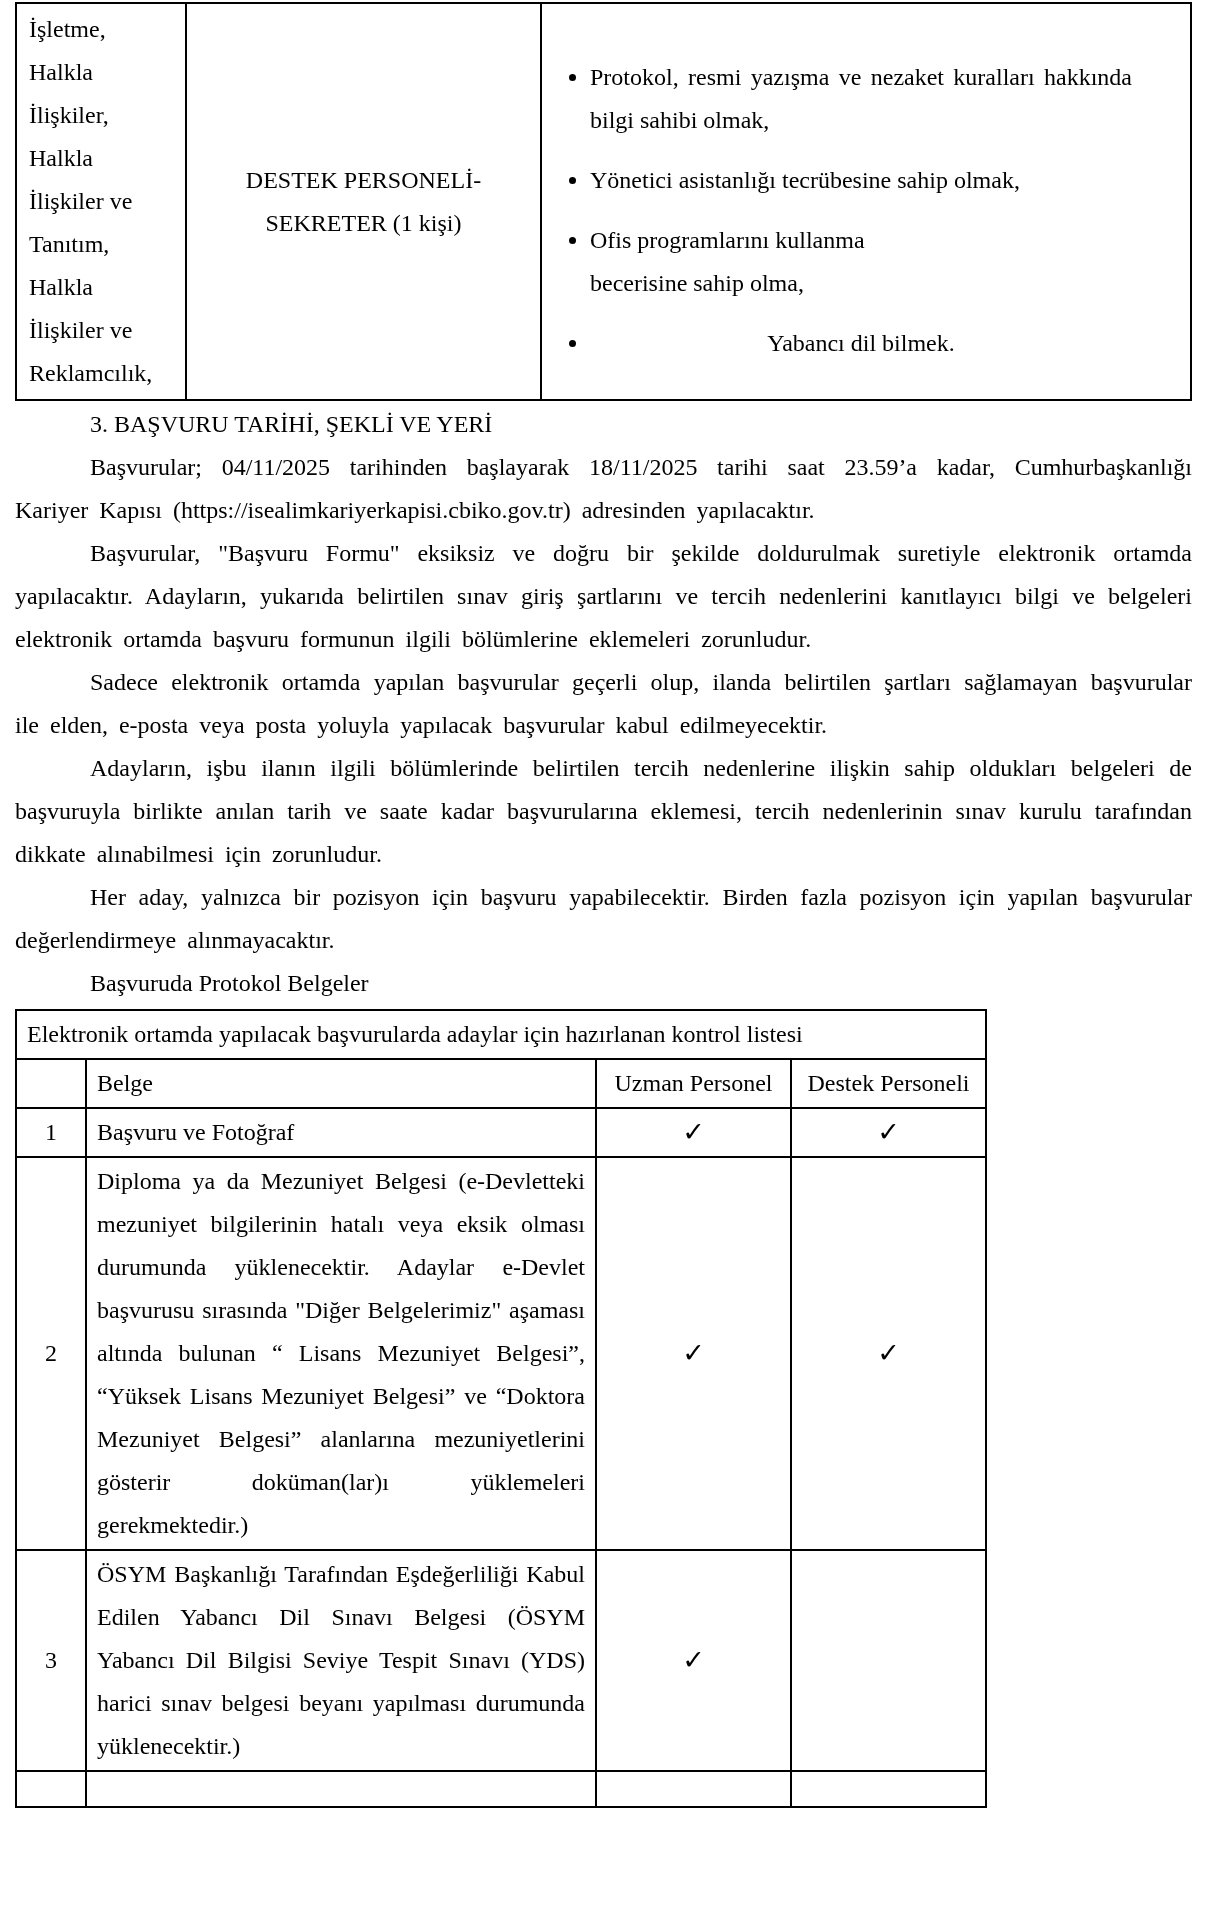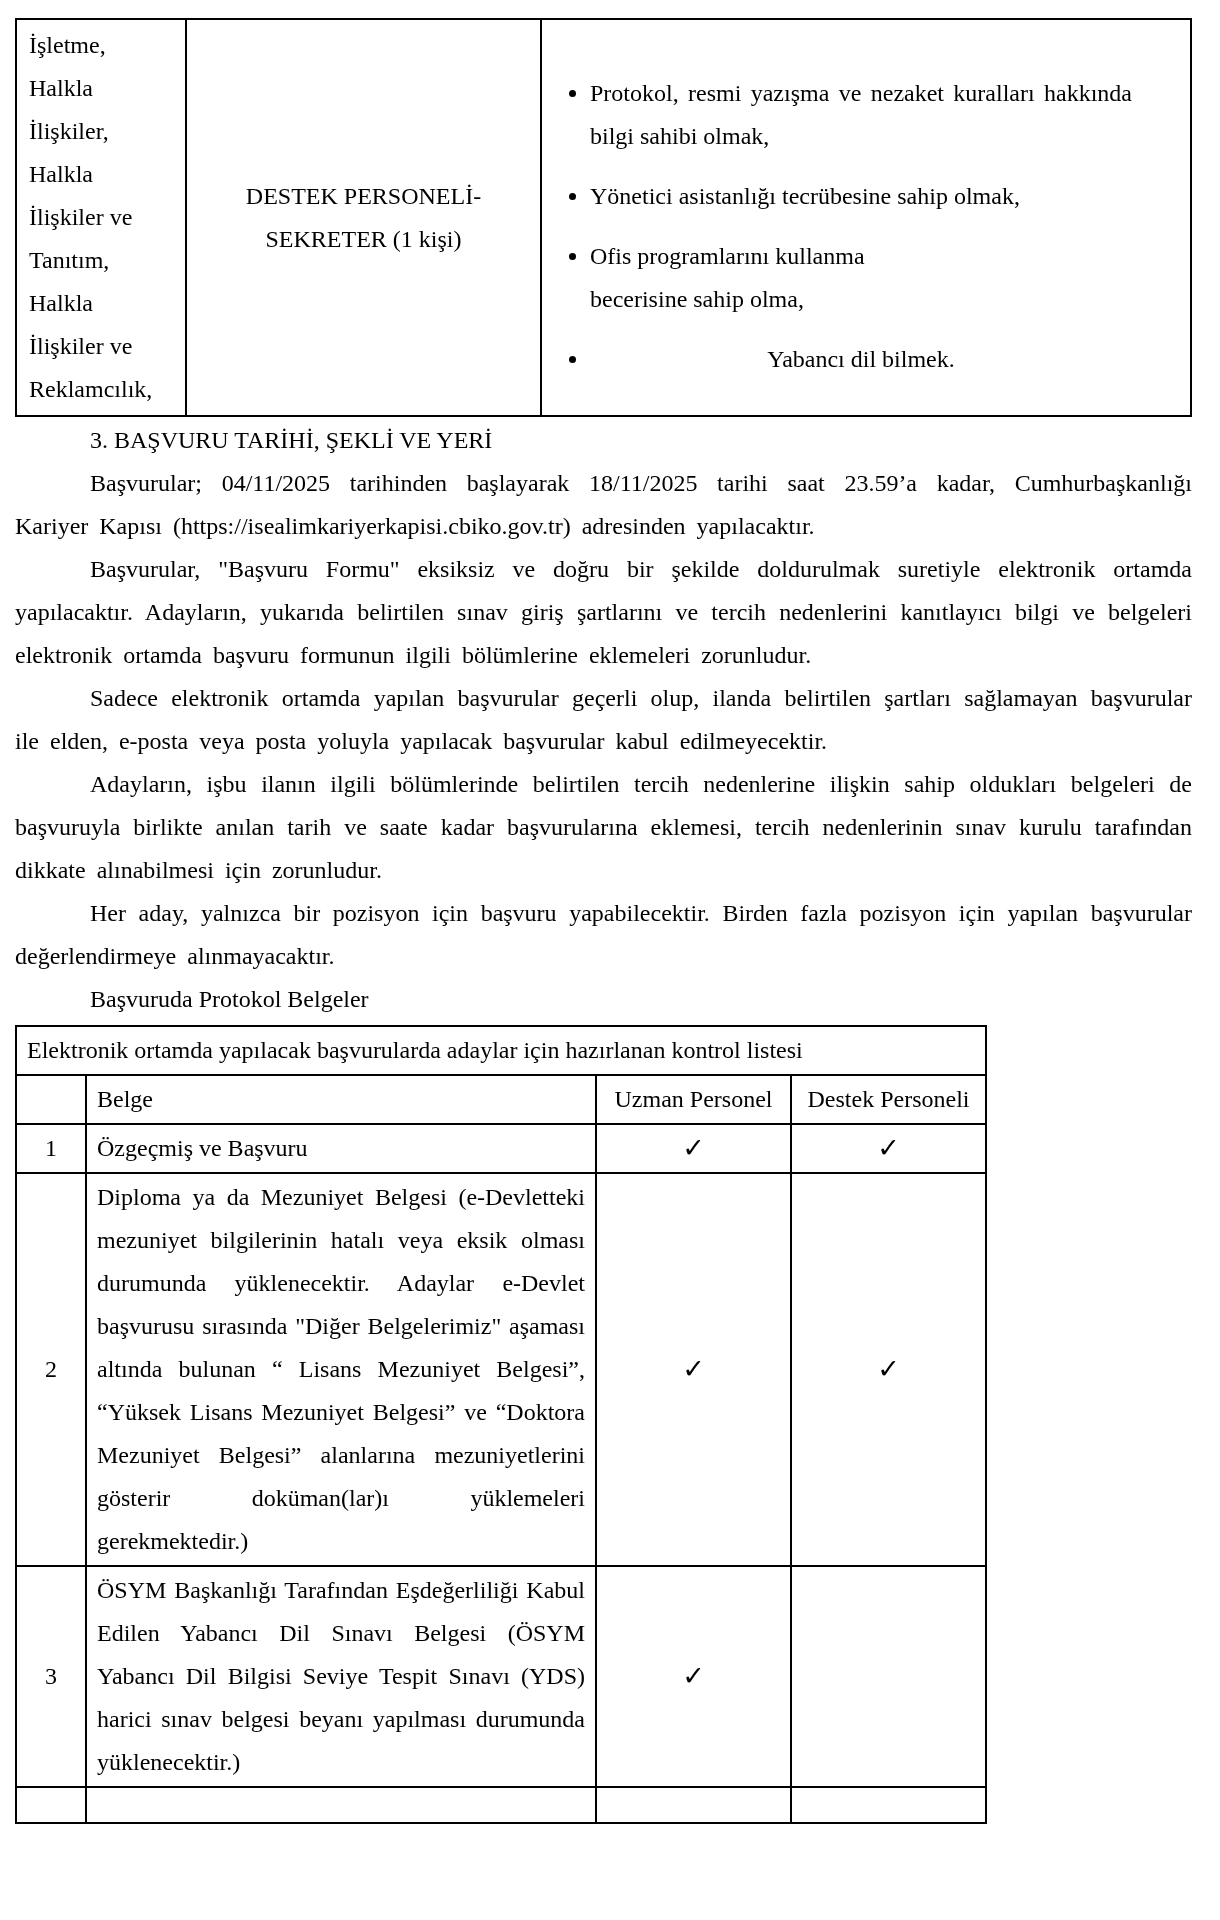--- a/index.html
+++ b/index.html
@@ -1,21 +1,21 @@
 <!DOCTYPE html>
 <html><head>
 <meta charset="utf-8">
 <style>
   html, body { margin: 0; padding: 0; background: #ffffff; }
   .page {
     width: 1220px;
     height: 1920px;
     overflow: hidden;
     box-sizing: border-box;
-    padding: 18px 28px 0 15px;
+    padding: 2px 28px 0 15px;
     background: #ffffff;
     color: #000000;
     font-family: "Liberation Serif", serif;
     font-size: 24px;
     line-height: 43px;
   }
   table { border-collapse: collapse; }
   td { border: 2px solid #000; box-sizing: border-box; }
 
   
@@ -121,21 +121,21 @@
       <td colspan="4" class="cap-cell">Elektronik ortamda yapılacak başvurularda adaylar için hazırlanan kontrol listesi</td>
     </tr>
     <tr>
       <td class="no-cell"></td>
       <td class="belge-hdr">Belge</td>
       <td class="hdr-center">Uzman Personel</td>
       <td class="hdr-center">Destek Personeli</td>
     </tr>
     <tr>
       <td class="no-cell">1</td>
-      <td class="belge-cell">Özgeçmiş ve Başvuru</td>
+      <td class="belge-cell">Başvuru ve Fotoğraf</td>
       <td class="check-cell">✓</td>
       <td class="check-cell">✓</td>
     </tr>
     <tr>
       <td class="no-cell">2</td>
       <td class="belge-cell">Diploma ya da Mezuniyet Belgesi (e-Devletteki mezuniyet bilgilerinin hatalı veya eksik olması durumunda yüklenecektir. Adaylar e-Devlet başvurusu sırasında "Diğer Belgelerimiz" aşaması altında bulunan “ Lisans Mezuniyet Belgesi”, “Yüksek Lisans Mezuniyet Belgesi” ve “Doktora Mezuniyet Belgesi” alanlarına mezuniyetlerini gösterir doküman(lar)ı yüklemeleri gerekmektedir.)</td>
       <td class="check-cell">✓</td>
       <td class="check-cell">✓</td>
     </tr>
     <tr>

